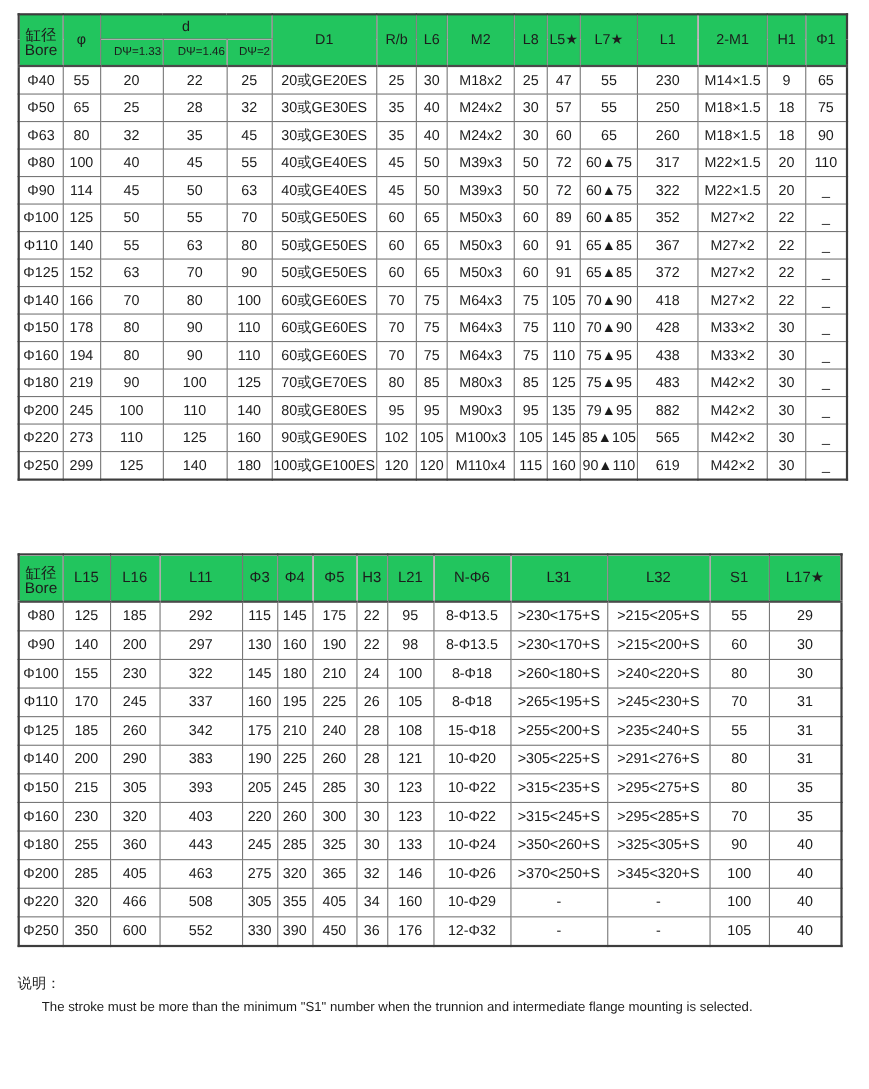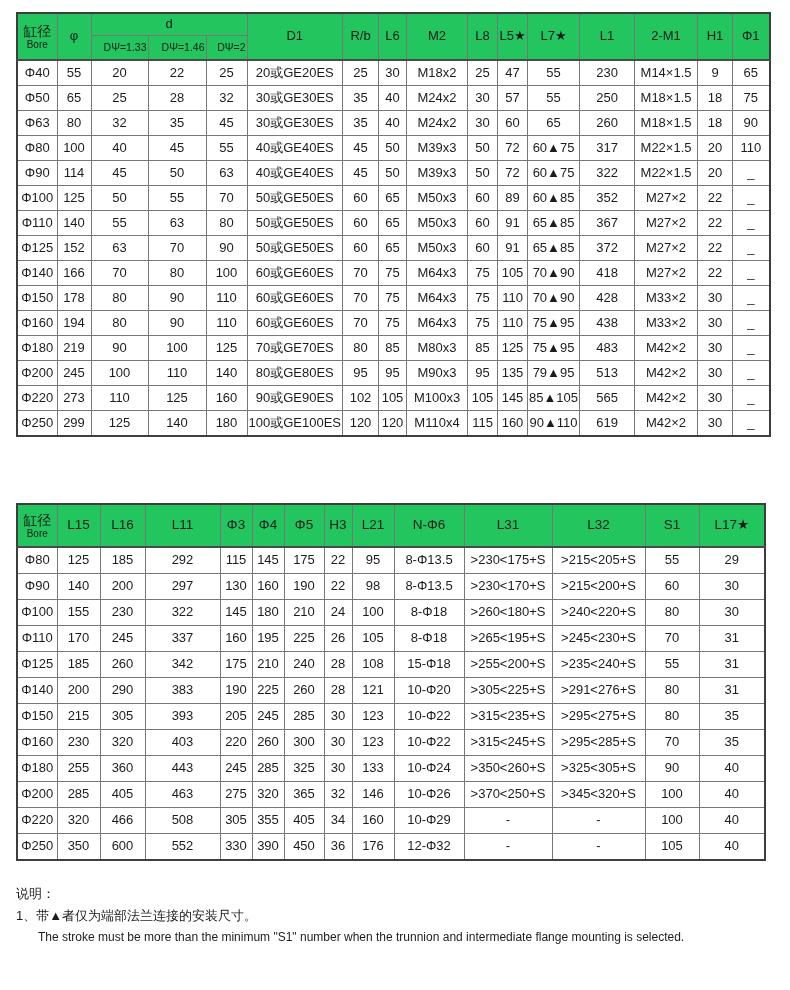--- a/index.html
+++ b/index.html
@@ -27,21 +27,21 @@
     line-height:1.1;
   }
   thead th{
     background:#22c55e;
     font-weight:normal;
     border-bottom:2px solid #4a4a4a;
   }
   thead tr.group-row th{border-bottom:1px solid #777777;}
   thead tr.group-row th.span2{border-bottom:2px solid #4a4a4a;}
   .bore-head .zh{display:block;font-size:14px;line-height:16px;}
-  .bore-head .en{display:block;font-size:10px;line-height:12px;}
+  .bore-head .en{display:block;font-size:14px;line-height:12px;}
   .sub-head{font-size:10.5px;}
   #table1 tbody td{height:24px;}
   #table2 tbody td{height:25px;}
   #table2 thead th{height:41px;font-size:13.5px;}
   #table1 thead tr.group-row th{height:21px;}
   #table1 thead tr.sub-row th{height:23px;text-align:right;}
   .tbl2-wrap{margin-top:66px;}
 
   .notes{margin-top:22px;font-size:13px;line-height:22px;}
   .notes .cn{white-space:nowrap;}
@@ -324,21 +324,21 @@
             <td>100</td>
             <td>110</td>
             <td>140</td>
             <td>80或GE80ES</td>
             <td>95</td>
             <td>95</td>
             <td>M90x3</td>
             <td>95</td>
             <td>135</td>
             <td>79▲95</td>
-            <td>513</td>
+            <td>882</td>
             <td>M42×2</td>
             <td>30</td>
             <td>_</td>
           </tr>
           <tr>
             <td>Φ220</td>
             <td>273</td>
             <td>110</td>
             <td>125</td>
             <td>160</td>
@@ -607,18 +607,17 @@
             <td>-</td>
             <td>105</td>
             <td>40</td>
           </tr>
         </tbody>
     </table>
   </div>
 
   <div class="notes">
     <div class="cn">说明：</div>
-    <div class="cn">1、带▲者仅为端部法兰连接的安装尺寸。</div>
     <div class="en">The stroke must be more than the minimum "S1" number when the  trunnion and intermediate flange mounting is selected.</div>
 
   </div>
 
 </div>
 
 </body></html>

